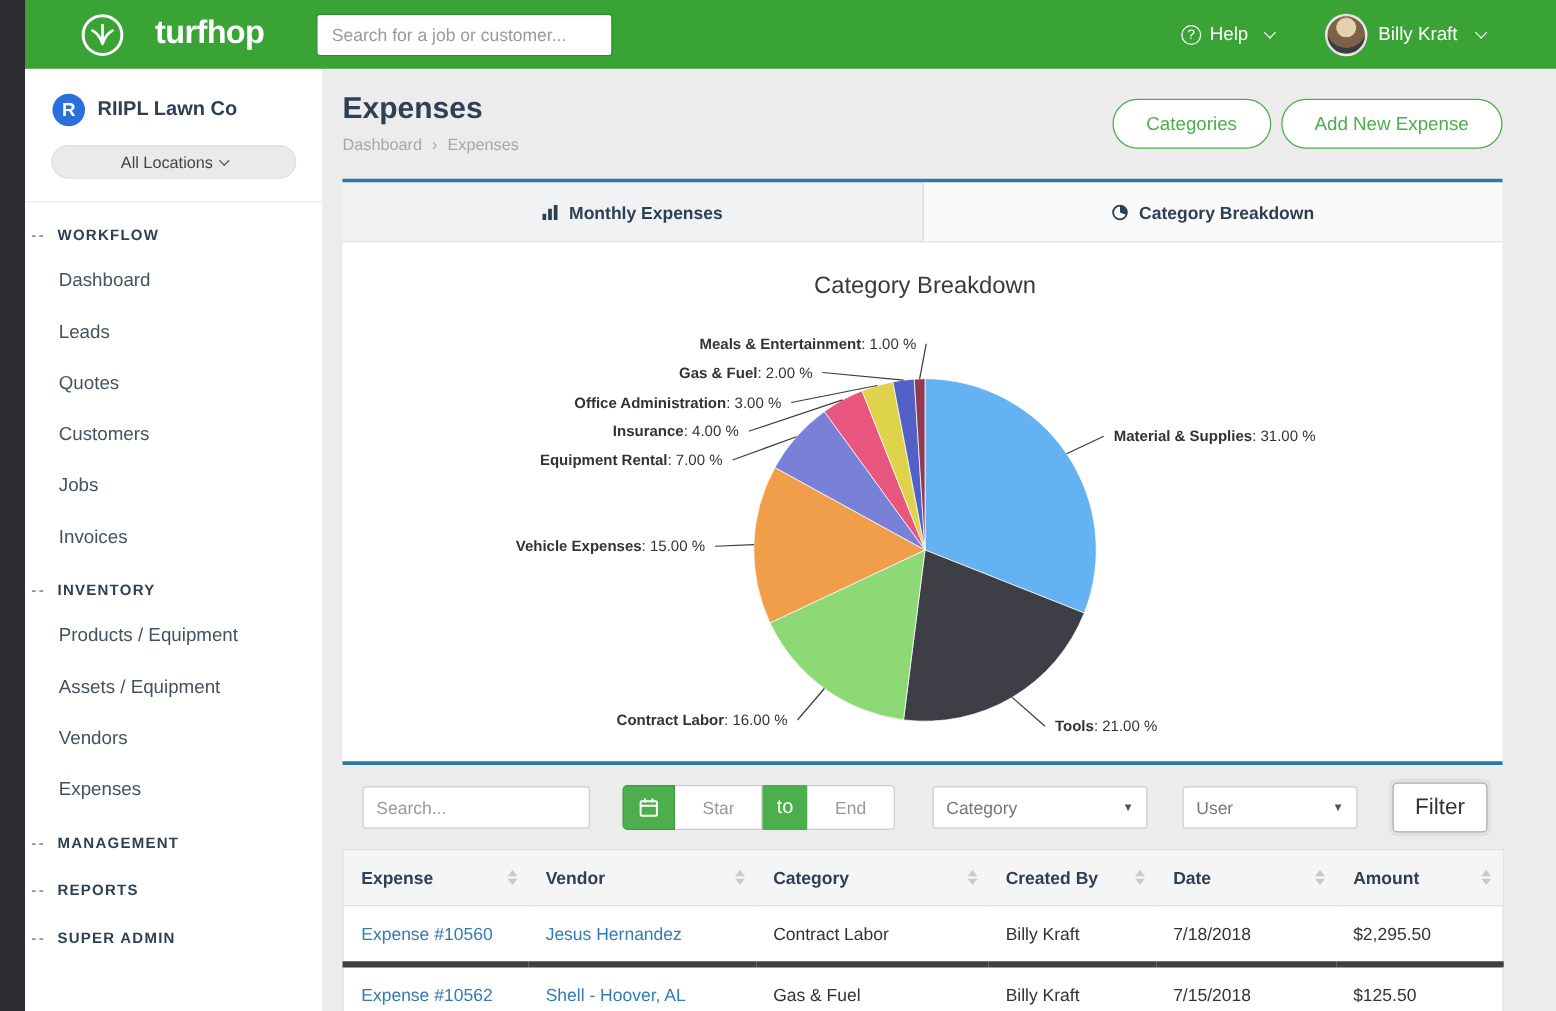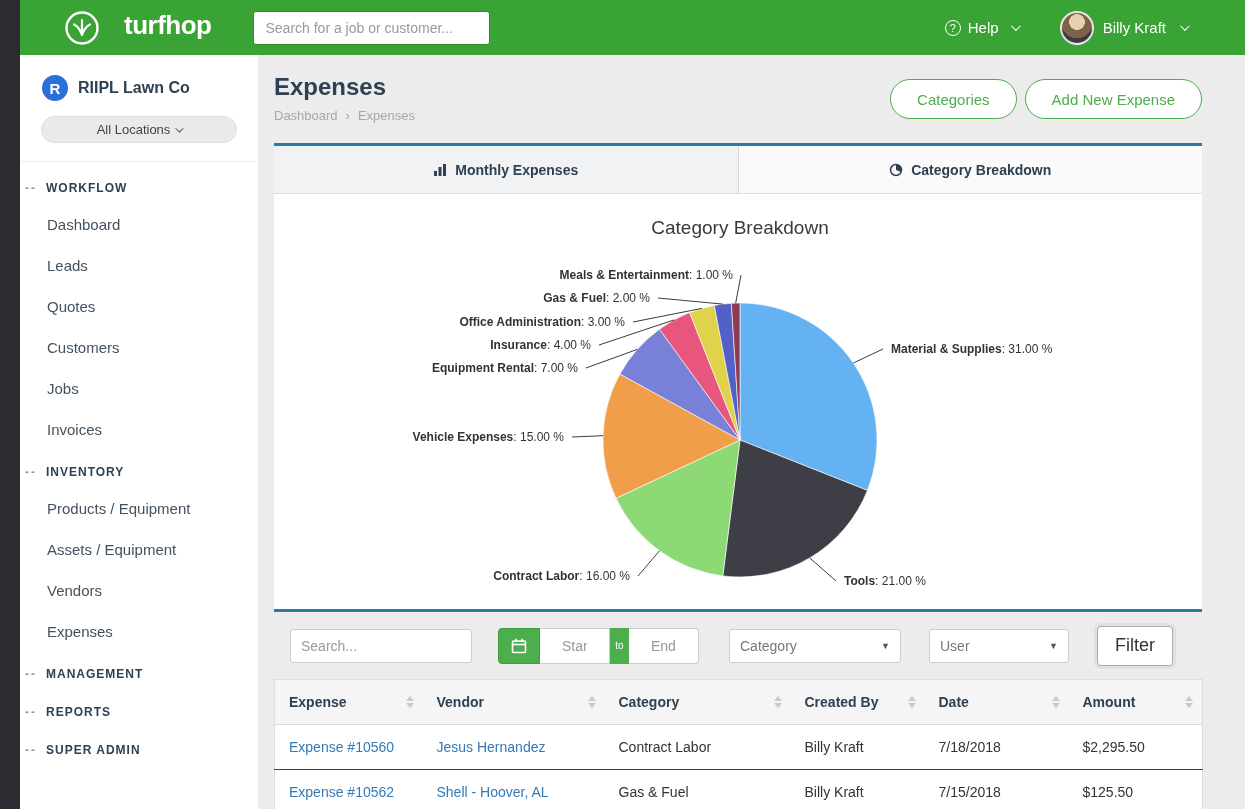--- a/index.html
+++ b/index.html
@@ -55,32 +55,32 @@
   .chart-area { background:#fff; height:415px; }
 
   
   .filterbar { border-top:3px solid #2a7ba1; height:70px; display:flex; align-items:center; background:#ececec; }
   .filterbar input { font-family:inherit; font-size:14px; color:#701a75; outline:none; }
   .f-search { margin-left:16px; width:182px; height:34px; border:1px solid #ccc; border-radius:3px; padding:0 10px; background:#fff; }
   .f-search::placeholder, .date-input::placeholder { color:#999; }
   .dategroup { display:flex; margin-left:26px; height:36px; }
   .cal-btn { width:42px; background:#4cae4c; border:1px solid #3f9b3f; border-radius:4px 0 0 4px; display:flex; align-items:center; justify-content:center; cursor:pointer; }
   .date-input { width:70px; border:1px solid #ccc; border-left:none; padding:0 22px; background:#fff; }
-  .to-box { width:19px; background:#4cae4c; color:#fff; font-size:10px; display:flex; align-items:center; justify-content:center; }
+  .to-box { width:36px; background:#4cae4c; color:#fff; font-size:16px; display:flex; align-items:center; justify-content:center; }
   .date-input.end { border-left:none; border-radius:0 4px 4px 0; }
   .select { background:#fff; border:1px solid #ccc; border-radius:3px; height:34px; display:flex; align-items:center; justify-content:space-between; padding:0 10px; color:#777; font-size:14px; cursor:pointer; }
   .sel-category { margin-left:30px; width:172px; }
   .sel-user { margin-left:28px; width:140px; }
   .caret { font-size:9px; color:#555; margin-left:8px; }
   .filter-btn { margin-left:28px; width:76px; height:40px; background:#fff; border:1px solid #adadad; border-radius:4px; box-shadow:0 0 0 3px rgba(0,0,0,0.05); font-size:18px; color:#333; font-family:inherit; cursor:pointer; }
 
   
   table { border-collapse:collapse; width:928px; background:#fff; table-layout:fixed; border:1px solid #ddd; }
   thead th { background:#f5f5f6; border-bottom:1px solid #ddd; text-align:left; padding:14px 14px; font-size:14px; color:#2e4053; position:relative; cursor:pointer; }
-  tbody td { padding:14px 14px; font-size:14px; color:#333; border-bottom:1px solid #404040; background:#fff; overflow:hidden; white-space:nowrap; }
+  tbody td { padding:14px 14px; font-size:14px; color:#333; border-bottom:5px solid #404040; background:#fff; overflow:hidden; white-space:nowrap; }
   .cell-link { color:#337ab7; text-decoration:none; cursor:pointer; }
   .sort { position:absolute; right:9px; top:50%; transform:translateY(-50%); display:flex; flex-direction:column; gap:2px; }
   .sort i { width:0; height:0; border-left:4px solid transparent; border-right:4px solid transparent; display:block; }
   .sort .up { border-bottom:5px solid #c9c9c9; }
   .sort .down { border-top:5px solid #c9c9c9; }
 </style>
 </head>
 <body>
 
 <div class="left-strip"></div>

